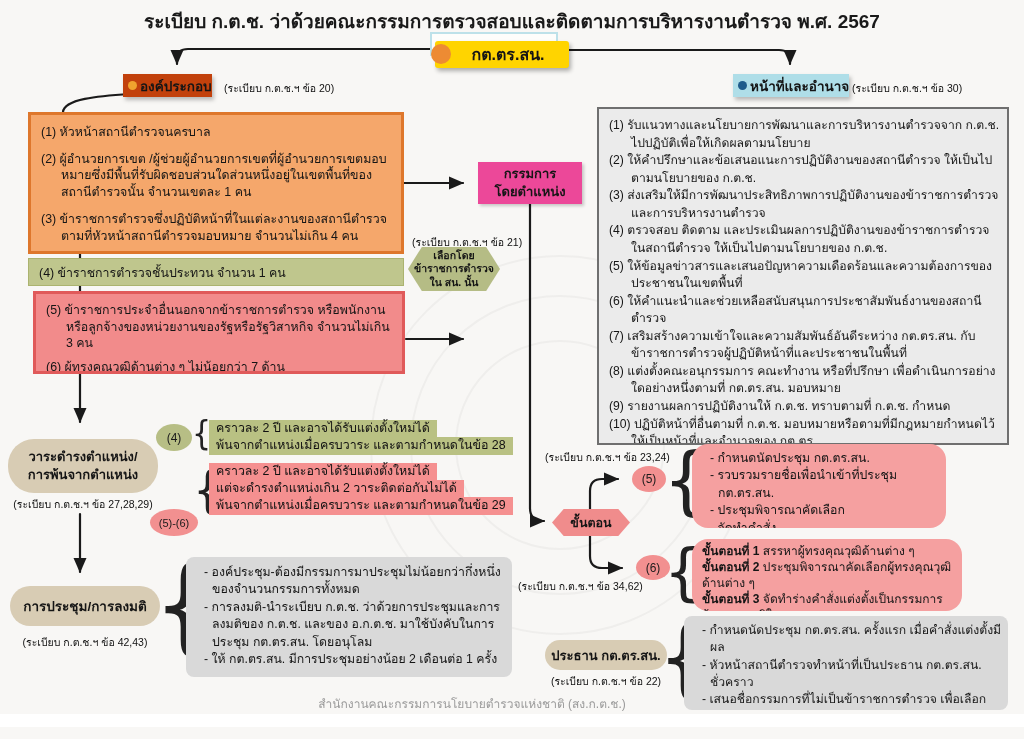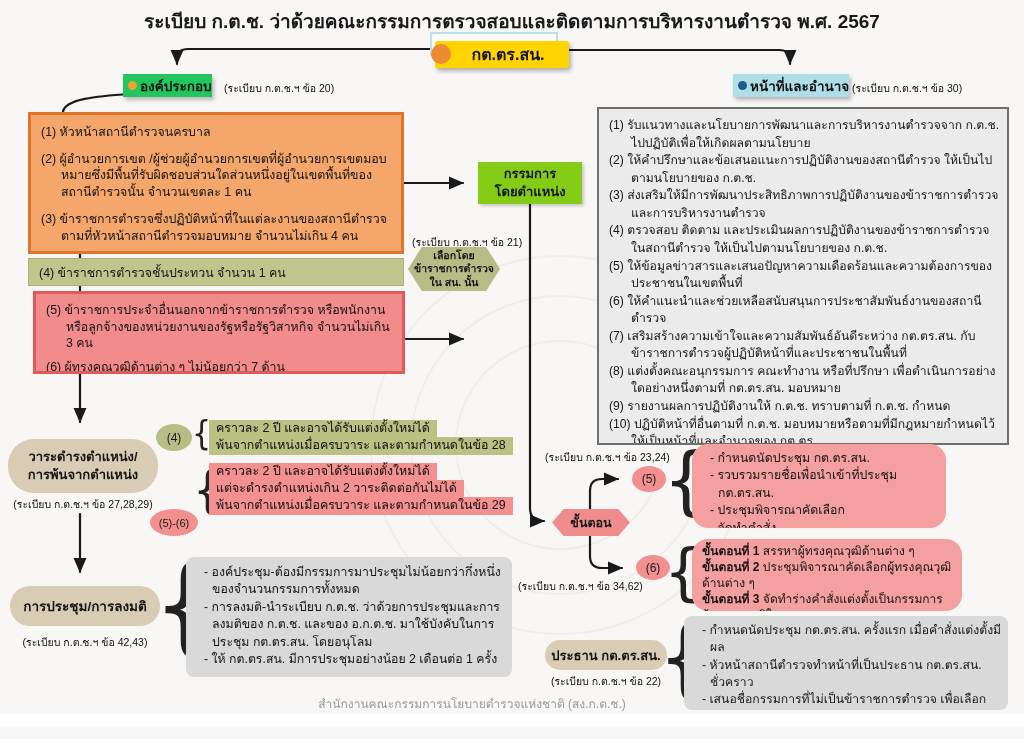--- a/index.html
+++ b/index.html
@@ -21,21 +21,21 @@
           box-shadow:2px 3px 4px rgba(0,0,0,0.25); padding-left:17px; white-space:nowrap; }
   .chip .dot { position:absolute; left:5px; top:7px; width:9px; height:9px; border-radius:50%; }
   .ref { font-size:10.5px; color:#111; white-space:nowrap; }
   .bigbox { font-size:12.4px; line-height:1.35; overflow:hidden; }
   .bigbox .item { padding-left:20px; text-indent:-20px; margin-bottom:10px; }
   .orange { background:#f5a76b; border:3px solid #de772c; padding:9px 8px 0 10px; }
   .greenbar { background:#bfc68d; border:1px solid #abb36f; display:flex; align-items:center; padding-left:10px;
               font-size:12.4px; }
   .pinkbig { background:#f28b8b; border:3px solid #e05a5a; padding:8px 6px 0 10px; }
   .pinkbig .item { margin-bottom:7px; }
-  .bypos { background:#84cc16; box-shadow:2px 2px 3px rgba(0,0,0,0.2); display:flex; flex-direction:column;
+  .bypos { background:#ec4899; box-shadow:2px 2px 3px rgba(0,0,0,0.2); display:flex; flex-direction:column;
            align-items:center; justify-content:center; font-weight:700; font-size:13px; line-height:1.4; }
   .hex { clip-path:polygon(15% 0%,85% 0%,100% 50%,85% 100%,15% 100%,0% 50%); display:flex; flex-direction:column;
          align-items:center; justify-content:center; font-weight:700; }
   .graybox { background:#ebebeb; border:2px solid #6f6f6f; font-size:12.2px; line-height:1.44; padding:8px 6px 0 10px; overflow:hidden; }
   .graybox .item { padding-left:22px; text-indent:-22px; }
   .tanpill { background:#d8ccb4; display:flex; flex-direction:column; align-items:center; justify-content:center;
              font-weight:700; text-align:center; }
   .tag { border-radius:50%; display:flex; align-items:center; justify-content:center; font-size:12px; color:#1a1a1a; }
   .tag.g { background:#b7be85; }
   .tag.p { background:#f29090; }
@@ -79,21 +79,21 @@
       <path d="M590,532 V556 Q590,568 602,568 H622" marker-end="url(#ah)"></path>
     </g>
   </svg>
 
   <div class="abs title">ระเบียบ ก.ต.ช. ว่าด้วยคณะกรรมการตรวจสอบและติดตามการบริหารงานตำรวจ พ.ศ. 2567</div>
 
   <div class="abs bluebox"></div>
   <div class="abs yellow">กต.ตร.สน.</div>
   <div class="abs ycircle"></div>
 
-  <div class="abs chip" style="left:123px;top:74px;background:#22c55e;">
+  <div class="abs chip" style="left:123px;top:74px;background:#c2410c;">
     <span class="dot" style="background:#f0a32e;"></span>
     <span>องค์ประกอบ</span>
   </div>
   <div class="abs ref" style="left:224px;top:80px;">(ระเบียบ ก.ต.ช.ฯ ข้อ 20)</div>
 
   <div class="abs chip" style="left:733px;top:74px;background:#afdee8;">
     <span class="dot" style="background:#1f5c8b;"></span>
     <span>หน้าที่และอำนาจ</span>
   </div>
   <div class="abs ref" style="left:852px;top:80px;">(ระเบียบ ก.ต.ช.ฯ ข้อ 30)</div>

